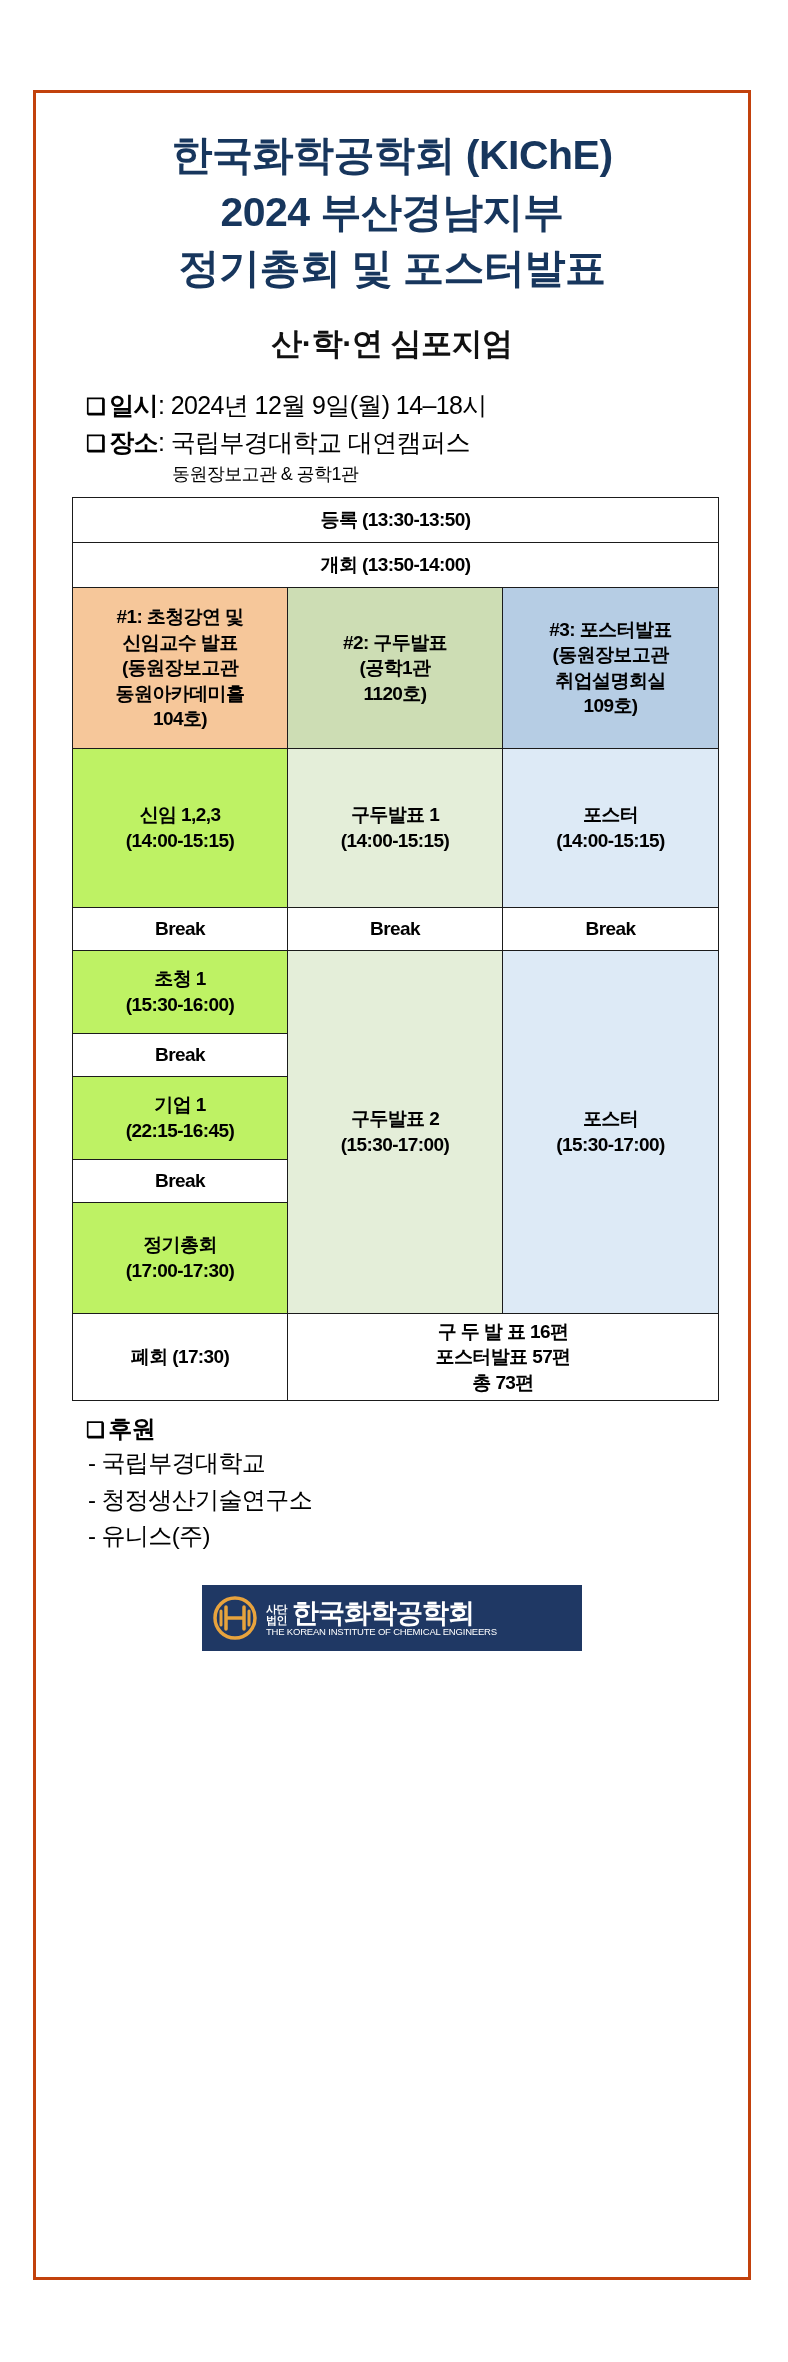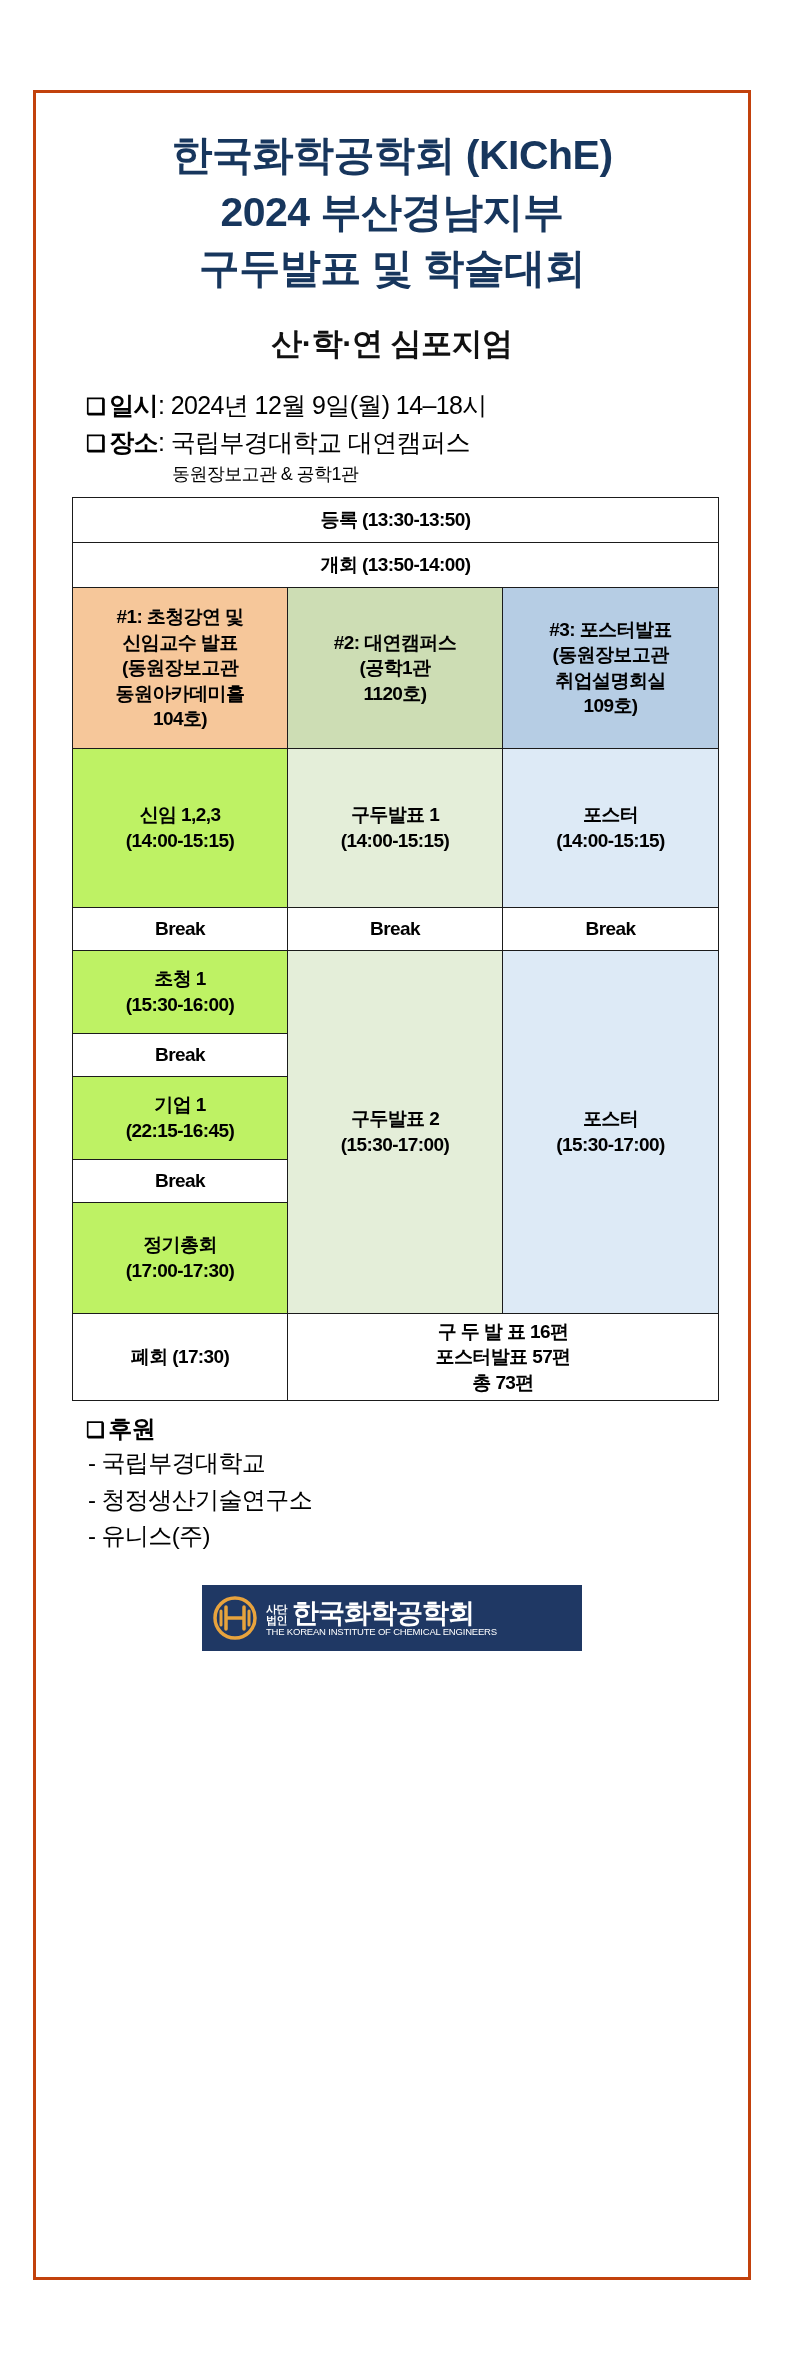--- a/index.html
+++ b/index.html
@@ -172,21 +172,21 @@
 </style>
 </head>
 <body>
 
 <div class="poster">
   <div class="inner">
 
     <div class="title-block">
       <div class="title-line">한국화학공학회 (KIChE)</div>
       <div class="title-line">2024 부산경남지부</div>
-      <div class="title-line">구두발표 및 학술대회</div>
+      <div class="title-line">정기총회 및 포스터발표</div>
     </div>
 
     <div class="subtitle">산·학·연 심포지엄</div>
 
     <div class="info-list">
       <div class="info-row">
         <span class="bullet">❑</span><span class="lbl">일시</span><span>: 2024년 12월 9일(월) 14–18시</span>
       </div>
       <div class="info-row">
         <span class="bullet">❑</span><span class="lbl">장소</span><span>: 국립부경대학교 대연캠퍼스</span>
@@ -209,21 +209,21 @@
         </tr>
         <tr>
           <td class="sess-head c-orange">
             <div>#1: 초청강연 및</div>
             <div>신임교수 발표</div>
             <div>(동원장보고관</div>
             <div>동원아카데미홀</div>
             <div>104호)</div>
           </td>
           <td class="sess-head c-green">
-            <div>#2: 대연캠퍼스</div>
+            <div>#2: 구두발표</div>
             <div>(공학1관</div>
             <div>1120호)</div>
           </td>
           <td class="sess-head c-blue">
             <div>#3: 포스터발표</div>
             <div>(동원장보고관</div>
             <div>취업설명회실</div>
             <div>109호)</div>
           </td>
         </tr>

